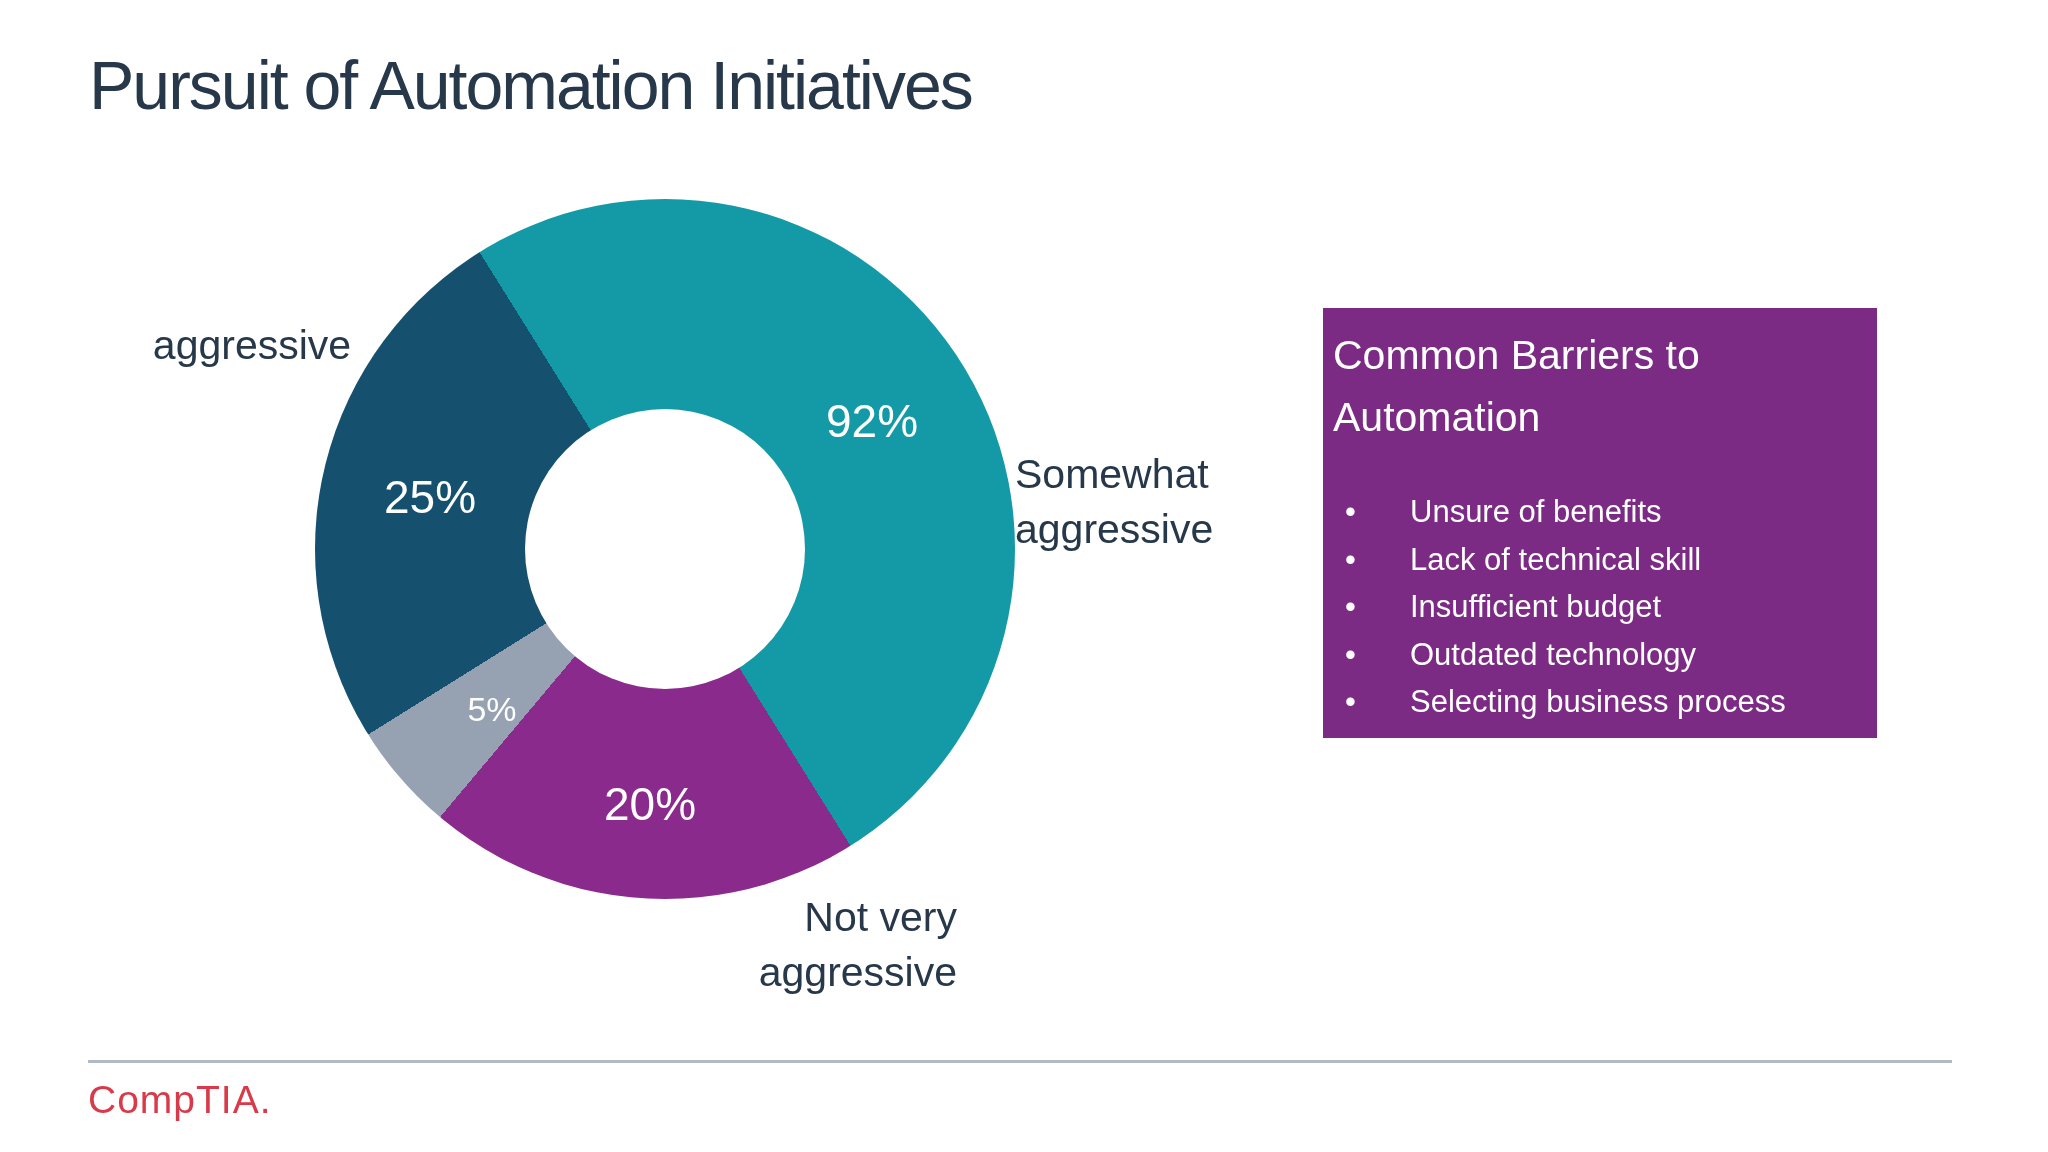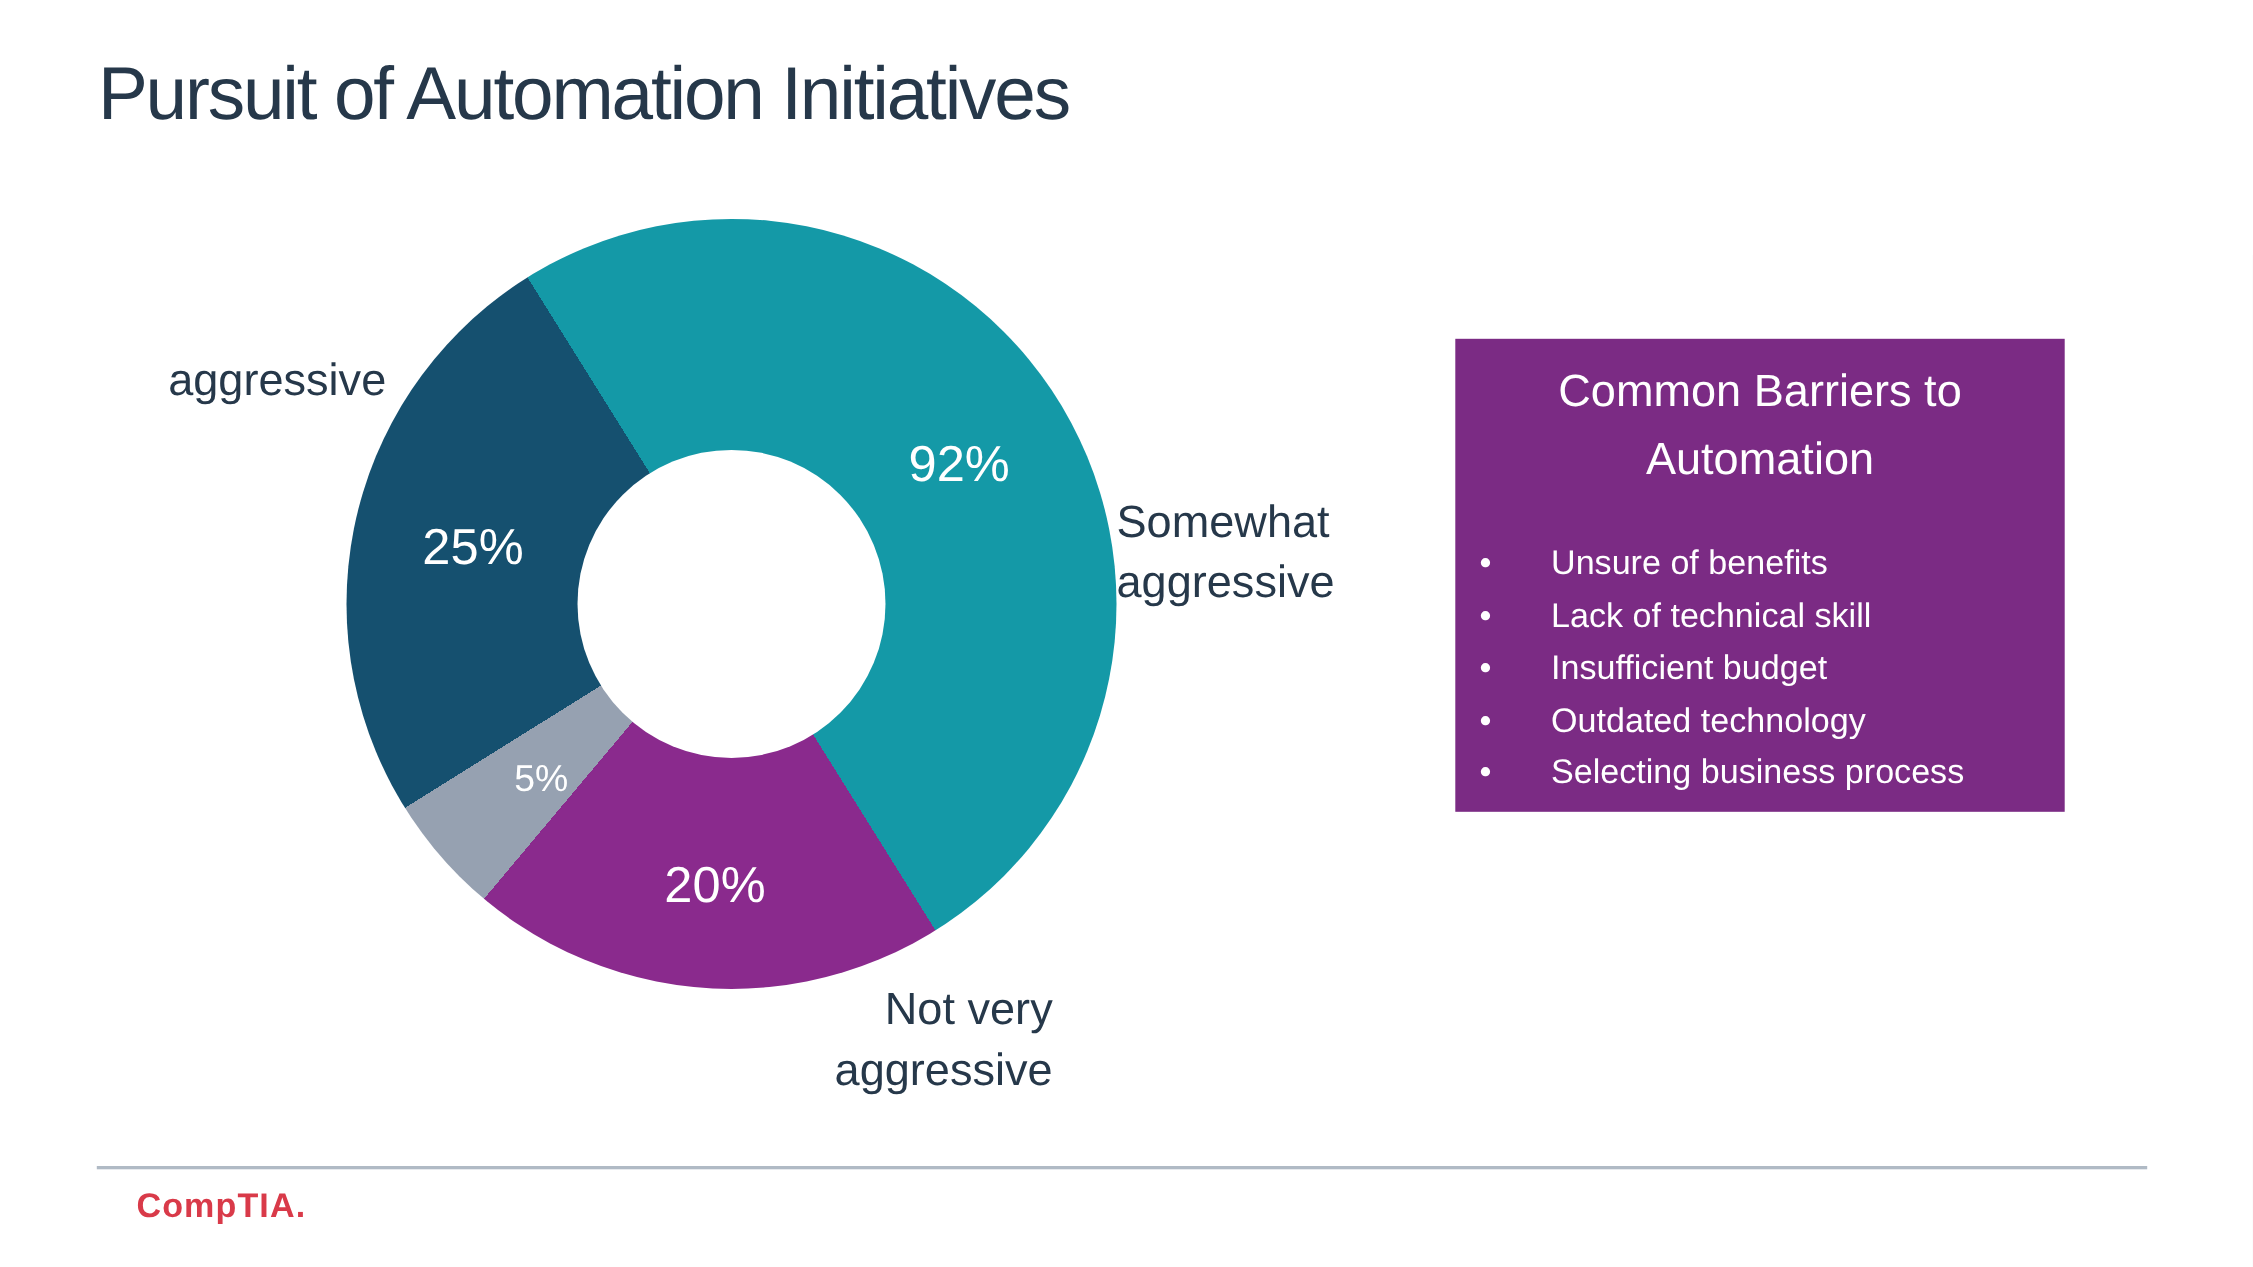--- a/index.html
+++ b/index.html
@@ -44,41 +44,41 @@
   .callout-somewhat     { left:1015px; top:447px; text-align:left; }
   .callout-not-pursuing { left:89px;  top:748px; width:360px; text-align:center; }
   .callout-not-very     { left:597px; top:890px; width:360px; text-align:right; }
 
   
   .barriers {
     position:absolute; left:1323px; top:308px;
     width:554px; height:430px; box-sizing:border-box;
   }
   .barriers-title {
-    margin:16px 10px 0 10px; text-align:center;
+    margin:16px 10px 0 10px; text-align:left;
     font-size:41px; line-height:62px; font-weight:400;
   }
   .barriers-title span { display:block; }
   .barriers-list {
     list-style:none; margin:40px 0 0 0; padding:0;
   }
   .barriers-list li {
     position:relative; padding-left:87px;
     font-size:31px; line-height:47.5px; white-space:nowrap;
   }
   .bullet-dot { position:absolute; left:22px; top:0; }
 
   
   .footer-divider {
     position:absolute; left:88px; top:1060px;
     width:1864px; height:3px;
   }
   .footer-logo {
     position:absolute; left:88px; top:1078px;
-    font-size:31px; font-weight:700; letter-spacing:1px;margin-left:36px;
+    font-size:39px; font-weight:400; letter-spacing:1px;
   }
 </style>
 </head>
 <body>
 
 <div id="slide" style="background: rgb(255, 255, 255);">
 
   <h1 class="slide-title" style="color: rgb(38, 56, 74);">Pursuit of Automation Initiatives</h1>
 
   <div class="donut" style="background: conic-gradient(from -32deg, rgb(20, 153, 167) 0deg, rgb(20, 153, 167) 180deg, rgb(138, 42, 141) 180deg, rgb(138, 42, 141) 252deg, rgb(150, 161, 177) 252deg, rgb(150, 161, 177) 270deg, rgb(21, 80, 111) 270deg, rgb(21, 80, 111) 360deg);">

